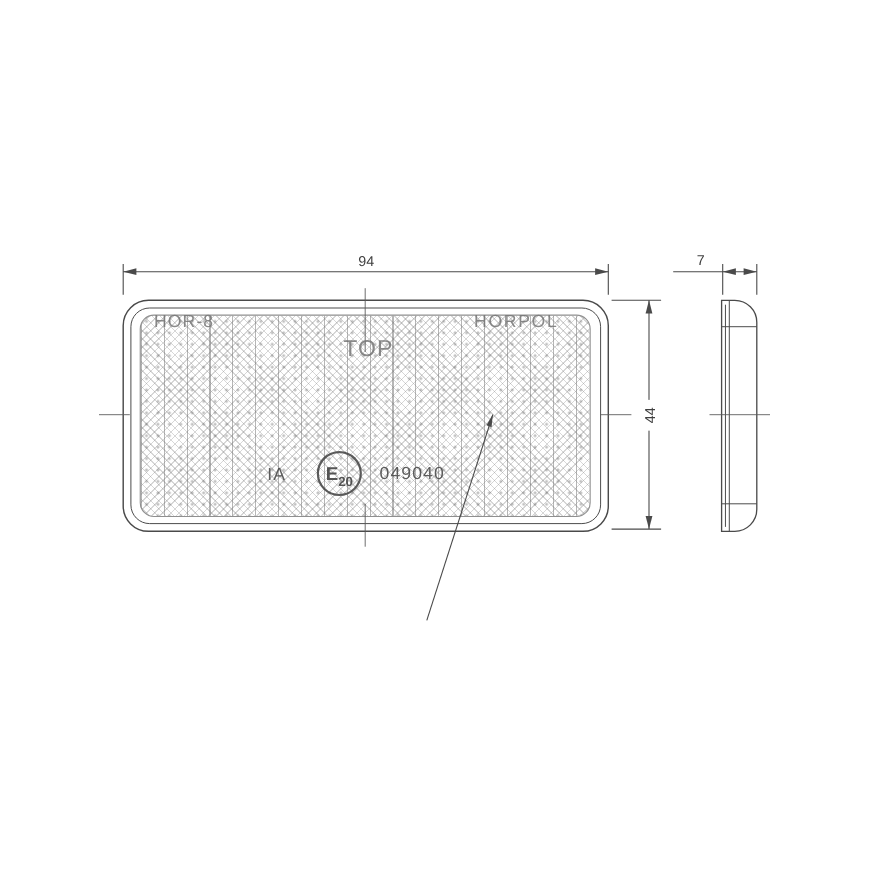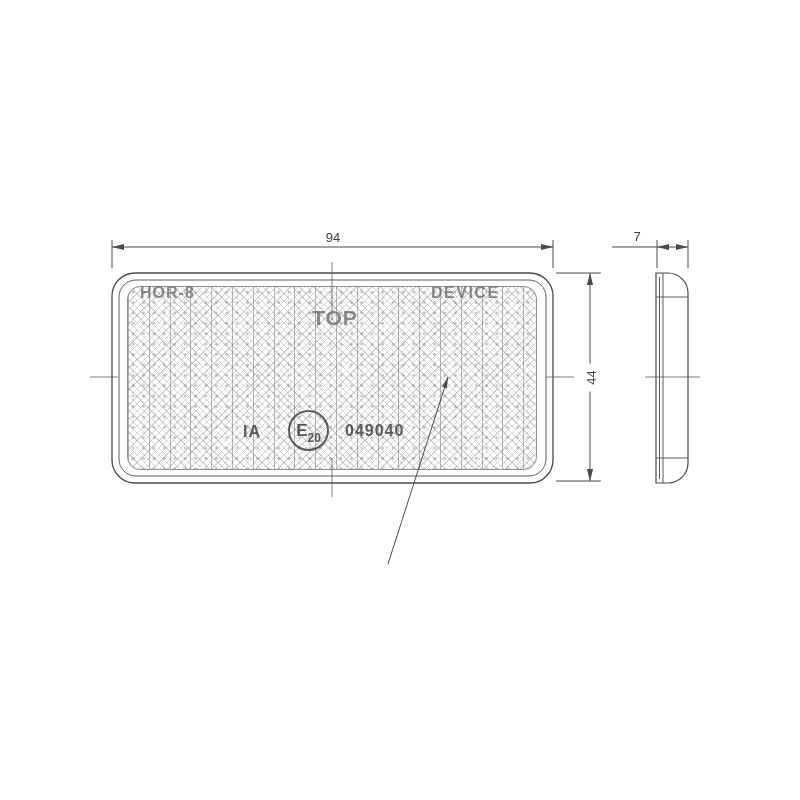--- a/index.html
+++ b/index.html
@@ -14,22 +14,22 @@
       radial-gradient(circle, rgba(110,110,110,.42) 1px, transparent 1.7px),
       repeating-linear-gradient(45deg, rgba(110,110,110,.28) 0 1px, transparent 1px 5.2px),
       repeating-linear-gradient(135deg, rgba(110,110,110,.28) 0 1px, transparent 1px 5.2px);
     background-size:auto,10.4px 10.4px,auto,auto;}
   #linework{position:absolute;left:0;top:0;z-index:2;}
   .overlay{position:absolute;z-index:3;white-space:nowrap;}
 
   
   .dim{color:#3f3f3f;font-size:13px;text-align:center;}
   .rot{transform:rotate(-90deg);background:#ffffff;padding:0 1px;}
-  .emboss{color:rgba(118,118,118,.85);font-weight:bold;}
-  .emboss-dark{color:rgba(75,75,75,.9);font-weight:bold;}
+  .emboss{color:rgba(118,118,118,.85);font-weight:normal;}
+  .emboss-dark{color:rgba(75,75,75,.9);font-weight:normal;}
   .e-mark-circle{width:41px;height:41px;border:2.5px solid rgba(70,70,70,.88);
     border-radius:50%;box-sizing:border-box;display:flex;align-items:center;
     justify-content:center;color:rgba(70,70,70,.92);font-weight:bold;}
   .e-mark-circle .e-num{font-size:12px;margin-top:15px;}
   .e-mark-circle .e-letter{font-size:17px;}
   .callout{border:1px solid #4a4a4a;background:#ffffff;box-sizing:border-box;
     display:flex;flex-direction:column;align-items:center;justify-content:center;
     font-size:8.5px;color:#4f4f4f;letter-spacing:.3px;line-height:1.35;
     text-align:center;white-space:nowrap;}
 </style>
@@ -91,21 +91,21 @@
       <line x1="448" y1="377" x2="388" y2="564" fill="none"></line>
       <polygon points="448,376.5 446.9,388.3 442.3,386.7" stroke="none"></polygon>
     </g>
   </svg>
 
   <div class="overlay dim" style="left:320px;top:230px;width:26px;">94</div>
   <div class="overlay dim rot" style="left:577px;top:370px;width:26px;">44</div>
   <div class="overlay dim" style="left:628px;top:229px;width:18px;">7</div>
 
   <div class="overlay emboss" style="left:140px;top:284px;font-size:16px;letter-spacing:1px;">HOR-8</div>
-  <div class="overlay emboss" style="left:431px;top:284px;font-size:16px;letter-spacing:1.5px;">DEVICE</div>
+  <div class="overlay emboss" style="left:431px;top:284px;font-size:16px;letter-spacing:1.5px;">HORPOL</div>
   <div class="overlay emboss" style="left:312px;top:306px;font-size:21px;letter-spacing:1px;">TOP</div>
   <div class="overlay emboss-dark" style="left:243px;top:423px;font-size:16px;letter-spacing:1px;">IA</div>
   <div class="overlay e-mark-circle" style="left:288px;top:410px;">
     <span class="e-letter">E</span>
       <span class="e-num">20</span>
   </div>
   <div class="overlay emboss-dark" style="left:345px;top:422px;font-size:16px;letter-spacing:1px;">049040</div>
 
 
 </div>

